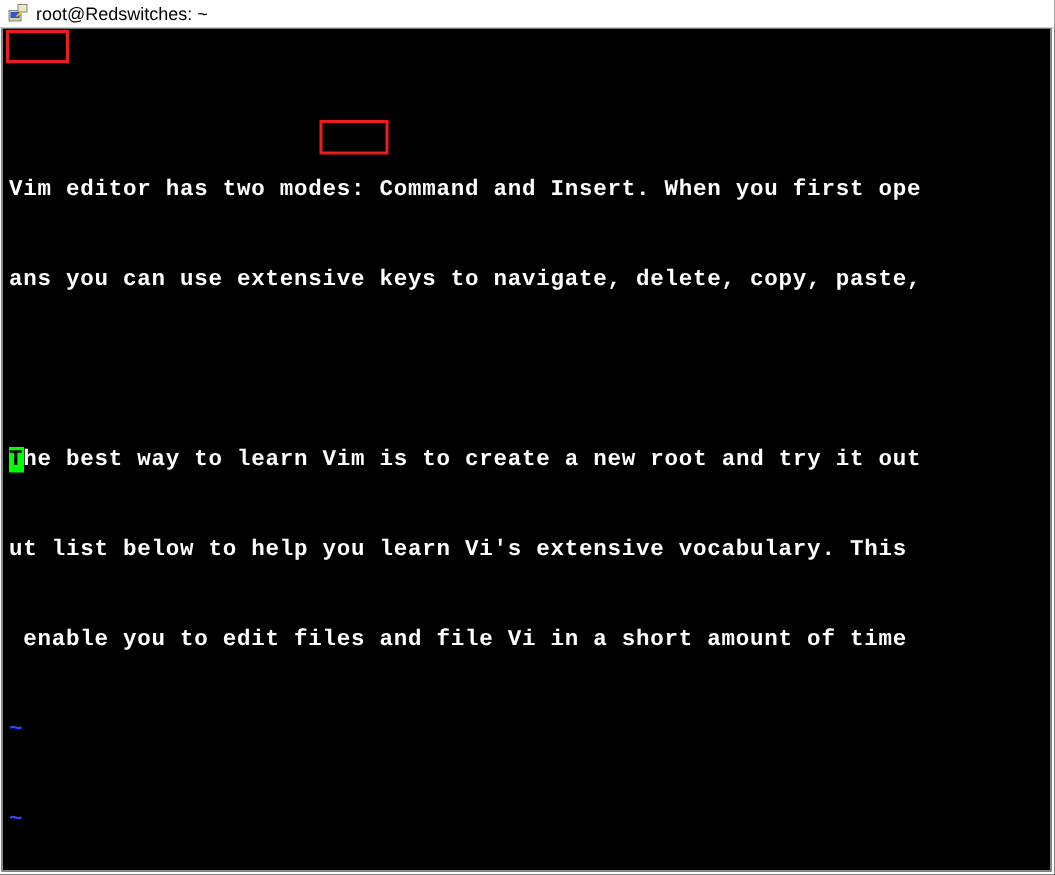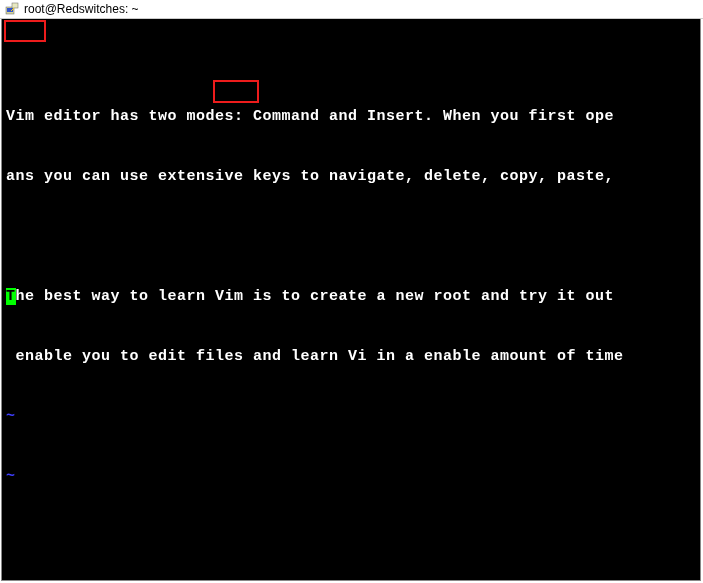--- a/index.html
+++ b/index.html
@@ -31,21 +31,21 @@
       margin-right: 4px;
       display: inline-flex;
       align-items: center;
       justify-content: center;
     }
     .terminal {
       background: #000000;
       width: 700px;
       height: 562px;
       margin-left: 1px;
-      padding: 8px 0 0 4px;
+      padding: 18px 0 0 4px;
       font-family: "Courier New", monospace;
       font-size: 15px;
       font-weight: bold;
       line-height: 20px;
       color: #ffffff;
       letter-spacing: 0.5px;
       position: relative;
       border: 1px solid #888;
       border-top: none;
       overflow: hidden;
@@ -97,21 +97,22 @@
   <span>root@Redswitches: ~</span>
 </div>
 
 <div class="terminal">
   <div class="highlight-box box1"></div>
   <div class="highlight-box box2"></div>
   <span class="line">Vim editor has two modes: Command and Insert. When you first ope</span>
   <span class="line">ans you can use extensive keys to navigate, delete, copy, paste, </span>
   <span class="line"></span>
   <span class="line"><span class="cursor">T</span><span>he best way to learn Vim is to create a new root and try it out</span></span>
-  <span class="line"> enable you to edit files and learn Vi in a enable amount of time</span>
+  <span class="line">ut list below to help you learn Vi's extensive vocabulary. This </span>
+  <span class="line"> enable you to edit files and file Vi in a short amount of time</span>
   <span class="line tilde">~</span>
   <span class="line tilde">~</span>
   
   
   
   
   
   
   
   

